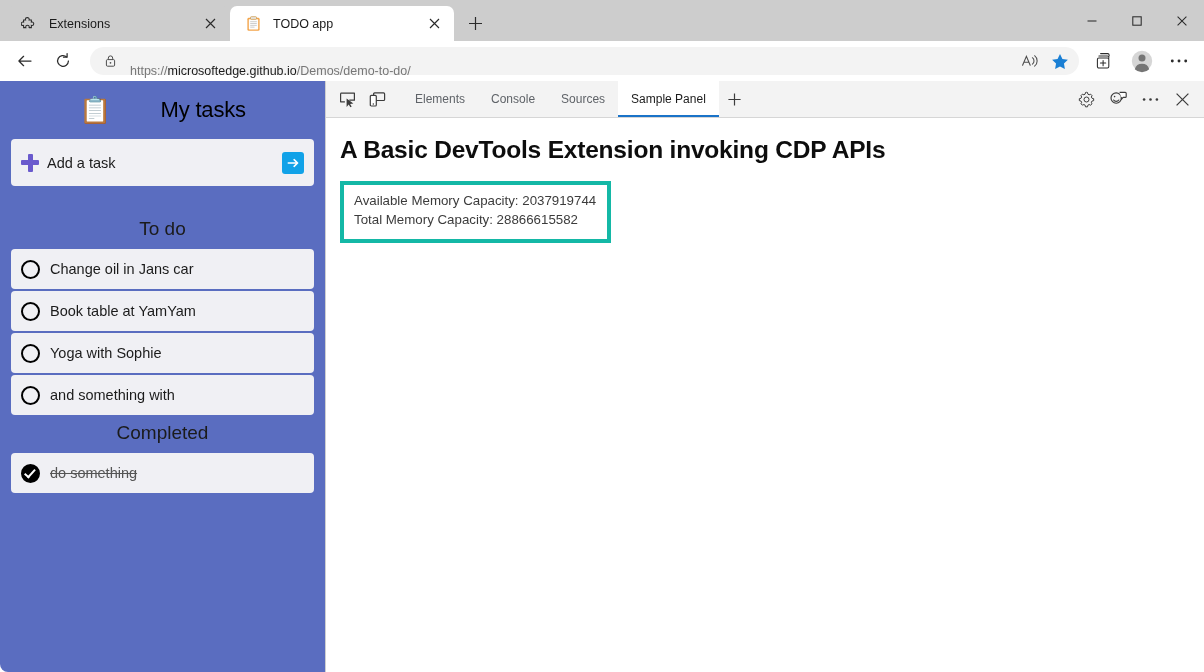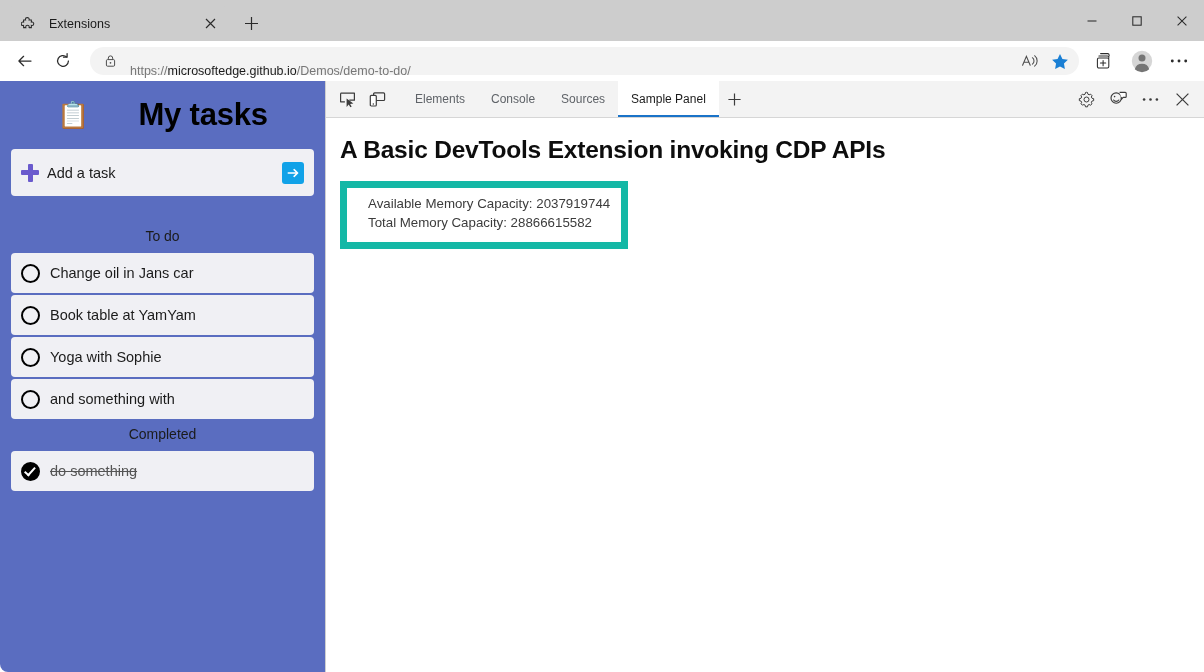--- a/index.html
+++ b/index.html
@@ -197,22 +197,22 @@
   .todo-head {
     display: flex;
     align-items: center;
     justify-content: center;
     gap: 12px;
     margin-top: 16px;
     margin-bottom: 16px;
   }
   .todo-emoji { font-size: 26px; line-height: 1; }
   .todo-title {
-    font-size: 31px;
-    font-weight: bold;
+    font-size: 22px;
+    font-weight: normal;
     color: #000000;
     letter-spacing: -0.2px;
     margin-left: 37px;
   }
   .addrow {
     height: 47px;
     background: #f0f0f4;
     border-radius: 4px;
     display: flex;
     align-items: center;
@@ -251,21 +251,21 @@
     height: 22px;
     flex: none;
     background: #11a2e8;
     border-radius: 3px;
     display: flex;
     align-items: center;
     justify-content: center;
   }
   .section-label {
     text-align: center;
-    font-size: 14px;
+    font-size: 19px;
     color: #1b1b1b;
     margin: 5px 0 9px 0;
   }
   .task {
     height: 40px;
     background: #f0f0f4;
     border-radius: 4px;
     display: flex;
     align-items: center;
     padding: 0 10px;
@@ -383,22 +383,22 @@
   }
   .dt-h1 {
     font-size: 24.5px;
     font-weight: bold;
     color: #0d0d0d;
     margin: 0 0 17px 0;
     letter-spacing: -0.2px;
   }
   .mem-box {
     display: inline-block;
-    border: 7px solid #14b8a6;
-    padding: 7px 11px 9px 21px;
+    border: 4px solid #14b8a6;
+    padding: 7px 11px 9px 10px;
     background: #ffffff;
   }
   .mem-line {
     font-size: 13.3px;
     color: #3c3c3c;
     line-height: 1.42;
     white-space: nowrap;
   }
 </style>
 </head>
@@ -415,20 +415,41 @@
         </svg>
       </span>
       <span class="tab-title">Extensions</span>
       <span class="tab-close">
         <svg width="11" height="11" viewBox="0 0 11 11">
           <path d="M1 1 L10 10 M10 1 L1 10" stroke="#2b2b2b" stroke-width="1.15" fill="none"></path>
         </svg>
       </span>
     </div>
 
+    <div class="tab active">
+      <span class="tab-favicon">
+        <svg width="15" height="16" viewBox="0 0 15 16">
+          <rect x="1.4" y="1.8" width="12.2" height="13" rx="1.4" fill="#f3a44a"></rect>
+          <rect x="2.8" y="3.2" width="9.4" height="10.2" rx=".6" fill="#fdfdfd"></rect>
+          <rect x="4.5" y=".7" width="6" height="2.6" rx=".8" fill="#e8e8e8" stroke="#c9933f" stroke-width=".7"></rect>
+          <g fill="#c6c6c6">
+            <rect x="4.2" y="5.3" width="6.6" height=".85"></rect>
+            <rect x="4.2" y="7.1" width="6.6" height=".85"></rect>
+            <rect x="4.2" y="8.9" width="6.6" height=".85"></rect>
+            <rect x="4.2" y="10.7" width="4.3" height=".85"></rect>
+          </g>
+        </svg>
+      </span>
+      <span class="tab-title">TODO app</span>
+      <span class="tab-close">
+        <svg width="11" height="11" viewBox="0 0 11 11">
+          <path d="M1 1 L10 10 M10 1 L1 10" stroke="#2b2b2b" stroke-width="1.15" fill="none"></path>
+        </svg>
+      </span>
+    </div>
 
     <div class="newtab-btn">
       <svg width="15" height="15" viewBox="0 0 15 15">
         <path d="M7.5 1 V14 M1 7.5 H14" stroke="#2b2b2b" stroke-width="1.2" fill="none"></path>
       </svg>
     </div>
 
     <div class="wincontrols">
       <div class="wc-btn">
         <svg width="12" height="12" viewBox="0 0 12 12">

